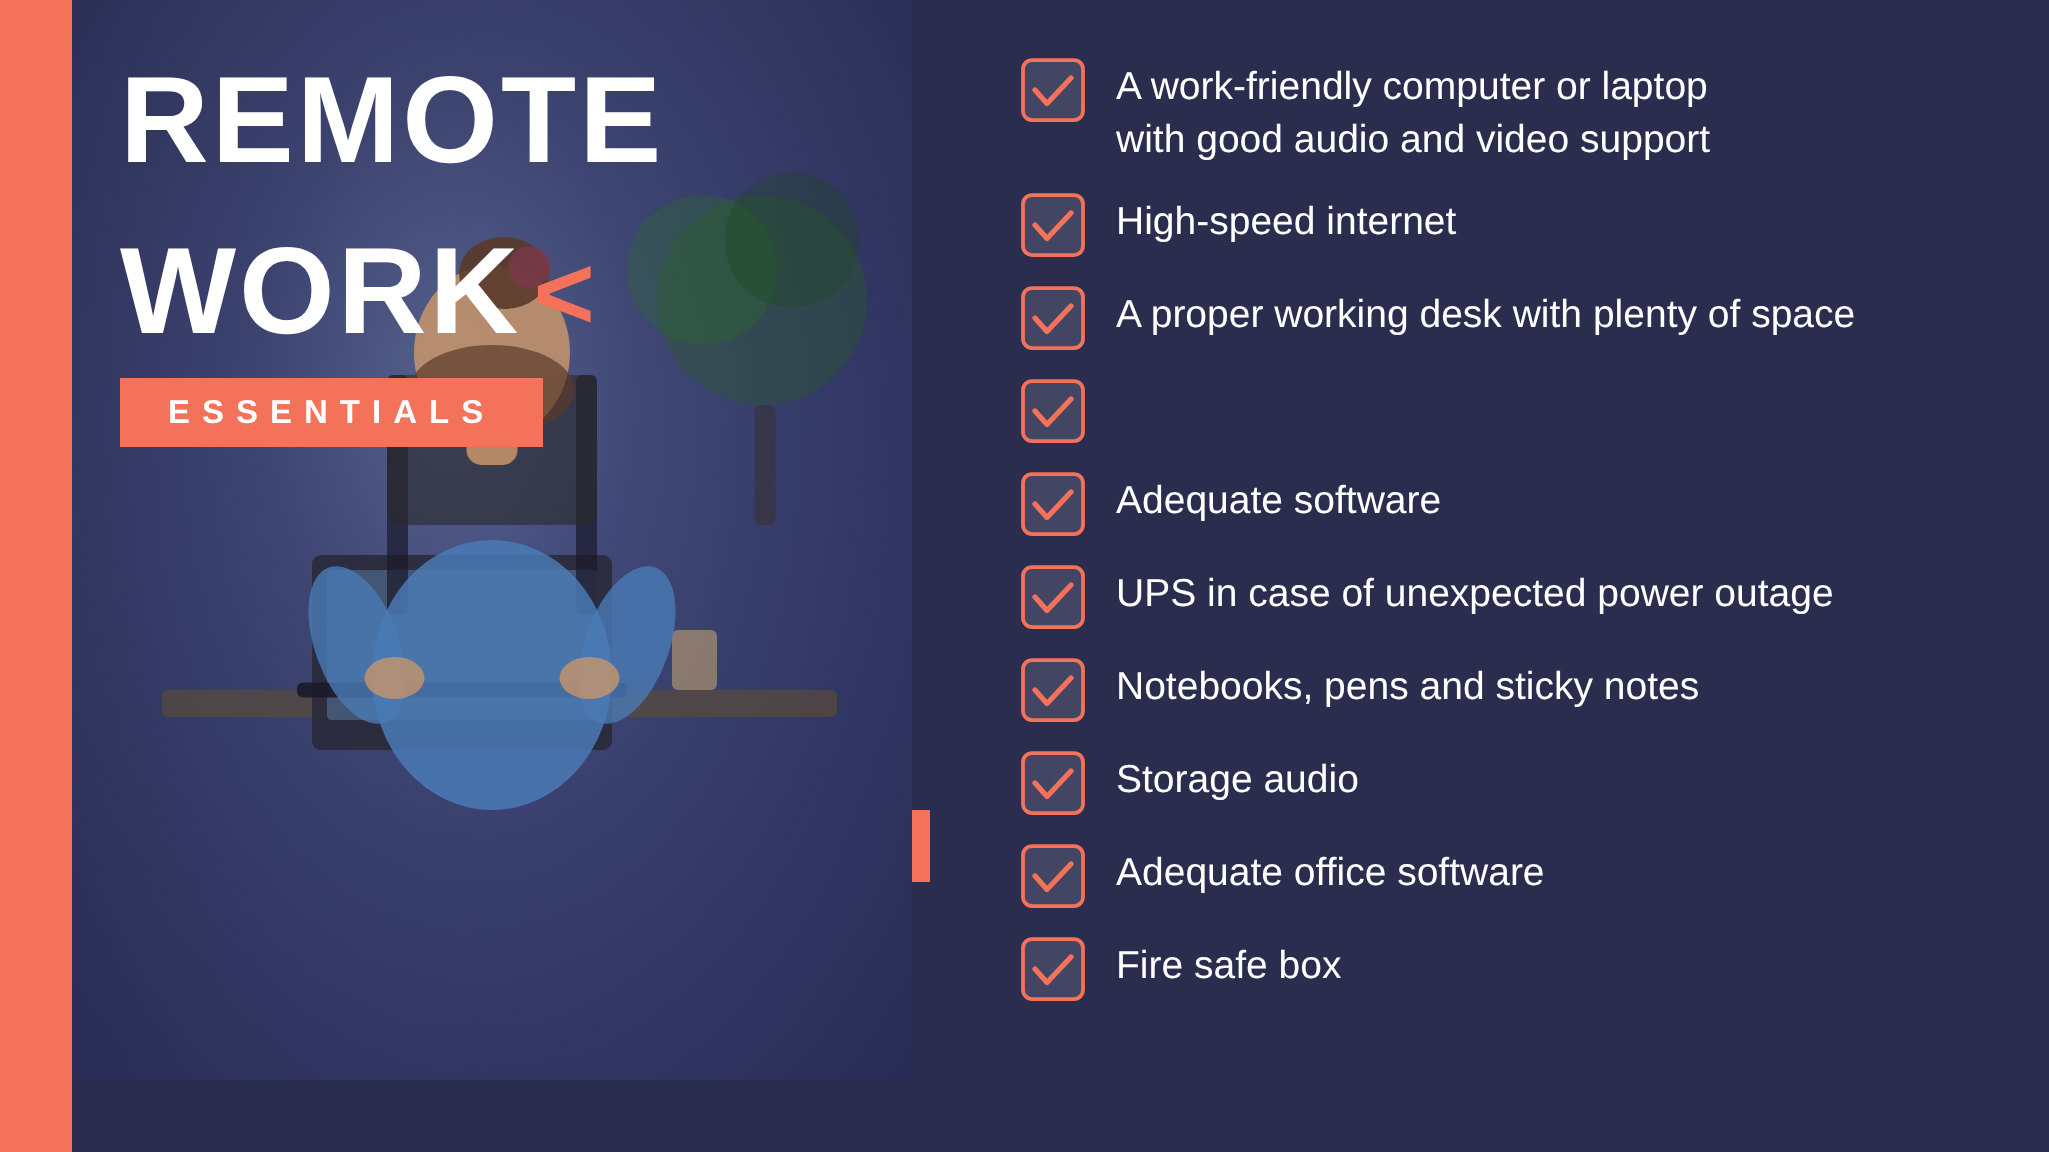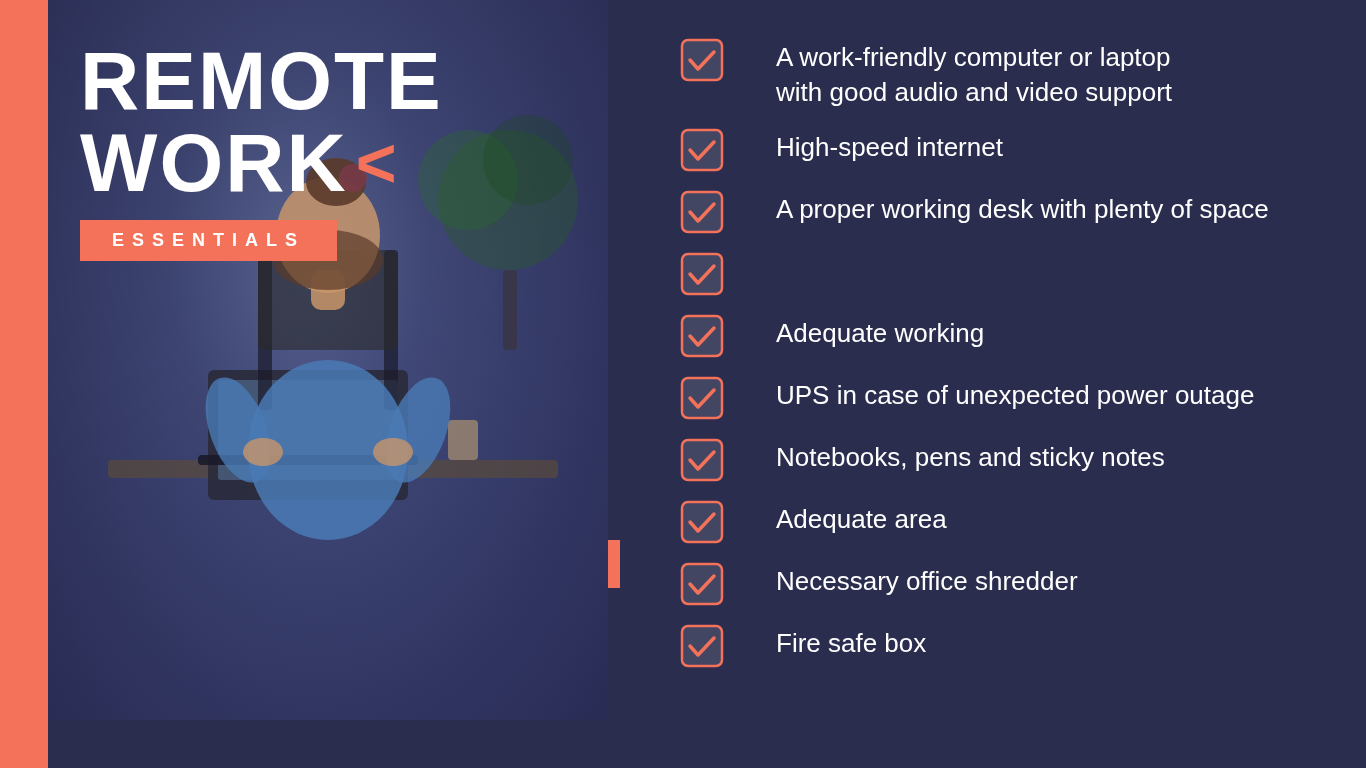--- a/index.html
+++ b/index.html
@@ -92,21 +92,21 @@
       font-size: 70px;
       font-weight: 900;
       margin-left: 8px;
       vertical-align: middle;
     }
 
     .essentials-badge {
       display: inline-block;
       background: #f4725a;
       color: #ffffff;
-      font-size: 18px;
+      font-size: 22px;
       font-weight: 600;
       letter-spacing: 8px;
       padding: 10px 32px;
       margin-top: 16px;
       text-transform: uppercase;
     }
 
     
     .content-panel {
       position: absolute;
@@ -144,21 +144,20 @@
       width: 44px;
       height: 44px;
     }
 
     .item-text {
       color: #ffffff;
       font-size: 26px;
       font-weight: 400;
       line-height: 1.35;
       padding-top: 4px;
-      margin-left: 32px;
     }
 
   </style>
 </head>
 <body>
 
 <div class="container">
 
   <div class="left-accent"></div>
 
@@ -206,21 +205,21 @@
       <rect x="435" y="270" width="14" height="80" rx="4" fill="#3a2a1a" opacity="0.4"></rect>
     </svg>
 
     <div class="photo-overlay"></div>
   </div>
 
   <div class="title-panel">
     <div>
       <span class="title-main">REMOTE</span>
     </div>
-    <div style="display:flex; align-items:center; gap:0;">
+    <div style="display:flex; align-items:center; gap:0;margin-top:32px;">
       <span class="title-main">WORK</span>
       <span class="title-arrow">&lt;</span>
     </div>
     <div>
       <span class="essentials-badge">ESSENTIALS</span>
     </div>
   </div>
 
   <div class="content-panel">
     <ul class="checklist">
@@ -254,21 +253,21 @@
         <rect x="2" y="2" width="40" height="40" rx="6" fill="rgba(255,255,255,0.12)" stroke="#f4725a" stroke-width="2.5"></rect>
         <polyline points="10,22 18,31 34,14" fill="none" stroke="#f4725a" stroke-width="3.5" stroke-linecap="round" stroke-linejoin="round"></polyline>
       </svg></span>
         </li>
         <li class="checklist-item">
           <span class="checkbox-icon">
       <svg viewBox="0 0 44 44" xmlns="http://www.w3.org/2000/svg">
         <rect x="2" y="2" width="40" height="40" rx="6" fill="rgba(255,255,255,0.12)" stroke="#f4725a" stroke-width="2.5"></rect>
         <polyline points="10,22 18,31 34,14" fill="none" stroke="#f4725a" stroke-width="3.5" stroke-linecap="round" stroke-linejoin="round"></polyline>
       </svg></span>
-          <span class="item-text">Adequate working</span>
+          <span class="item-text">Adequate software</span>
         </li>
         <li class="checklist-item">
           <span class="checkbox-icon">
       <svg viewBox="0 0 44 44" xmlns="http://www.w3.org/2000/svg">
         <rect x="2" y="2" width="40" height="40" rx="6" fill="rgba(255,255,255,0.12)" stroke="#f4725a" stroke-width="2.5"></rect>
         <polyline points="10,22 18,31 34,14" fill="none" stroke="#f4725a" stroke-width="3.5" stroke-linecap="round" stroke-linejoin="round"></polyline>
       </svg></span>
           <span class="item-text">UPS in case of unexpected power outage</span>
         </li>
         <li class="checklist-item">
@@ -278,29 +277,29 @@
         <polyline points="10,22 18,31 34,14" fill="none" stroke="#f4725a" stroke-width="3.5" stroke-linecap="round" stroke-linejoin="round"></polyline>
       </svg></span>
           <span class="item-text">Notebooks, pens and sticky notes</span>
         </li>
         <li class="checklist-item">
           <span class="checkbox-icon">
       <svg viewBox="0 0 44 44" xmlns="http://www.w3.org/2000/svg">
         <rect x="2" y="2" width="40" height="40" rx="6" fill="rgba(255,255,255,0.12)" stroke="#f4725a" stroke-width="2.5"></rect>
         <polyline points="10,22 18,31 34,14" fill="none" stroke="#f4725a" stroke-width="3.5" stroke-linecap="round" stroke-linejoin="round"></polyline>
       </svg></span>
-          <span class="item-text">Adequate area</span>
-        </li>
-        <li class="checklist-item">
-          <span class="checkbox-icon">
-      <svg viewBox="0 0 44 44" xmlns="http://www.w3.org/2000/svg">
-        <rect x="2" y="2" width="40" height="40" rx="6" fill="rgba(255,255,255,0.12)" stroke="#f4725a" stroke-width="2.5"></rect>
-        <polyline points="10,22 18,31 34,14" fill="none" stroke="#f4725a" stroke-width="3.5" stroke-linecap="round" stroke-linejoin="round"></polyline>
-      </svg></span>
-          <span class="item-text">Necessary office shredder</span>
+          <span class="item-text">Storage audio</span>
+        </li>
+        <li class="checklist-item">
+          <span class="checkbox-icon">
+      <svg viewBox="0 0 44 44" xmlns="http://www.w3.org/2000/svg">
+        <rect x="2" y="2" width="40" height="40" rx="6" fill="rgba(255,255,255,0.12)" stroke="#f4725a" stroke-width="2.5"></rect>
+        <polyline points="10,22 18,31 34,14" fill="none" stroke="#f4725a" stroke-width="3.5" stroke-linecap="round" stroke-linejoin="round"></polyline>
+      </svg></span>
+          <span class="item-text">Adequate office software</span>
         </li>
         <li class="checklist-item">
           <span class="checkbox-icon">
       <svg viewBox="0 0 44 44" xmlns="http://www.w3.org/2000/svg">
         <rect x="2" y="2" width="40" height="40" rx="6" fill="rgba(255,255,255,0.12)" stroke="#f4725a" stroke-width="2.5"></rect>
         <polyline points="10,22 18,31 34,14" fill="none" stroke="#f4725a" stroke-width="3.5" stroke-linecap="round" stroke-linejoin="round"></polyline>
       </svg></span>
           <span class="item-text">Fire safe box</span>
         </li>
       </ul>

